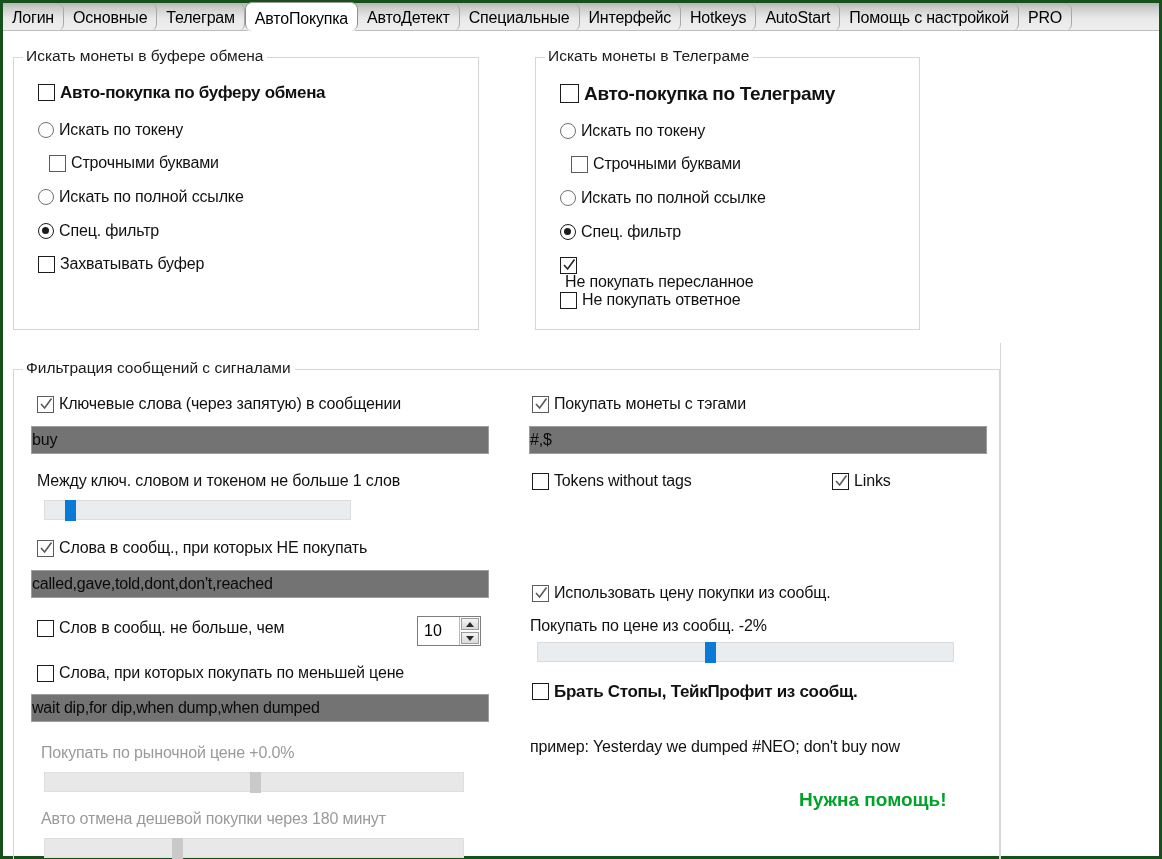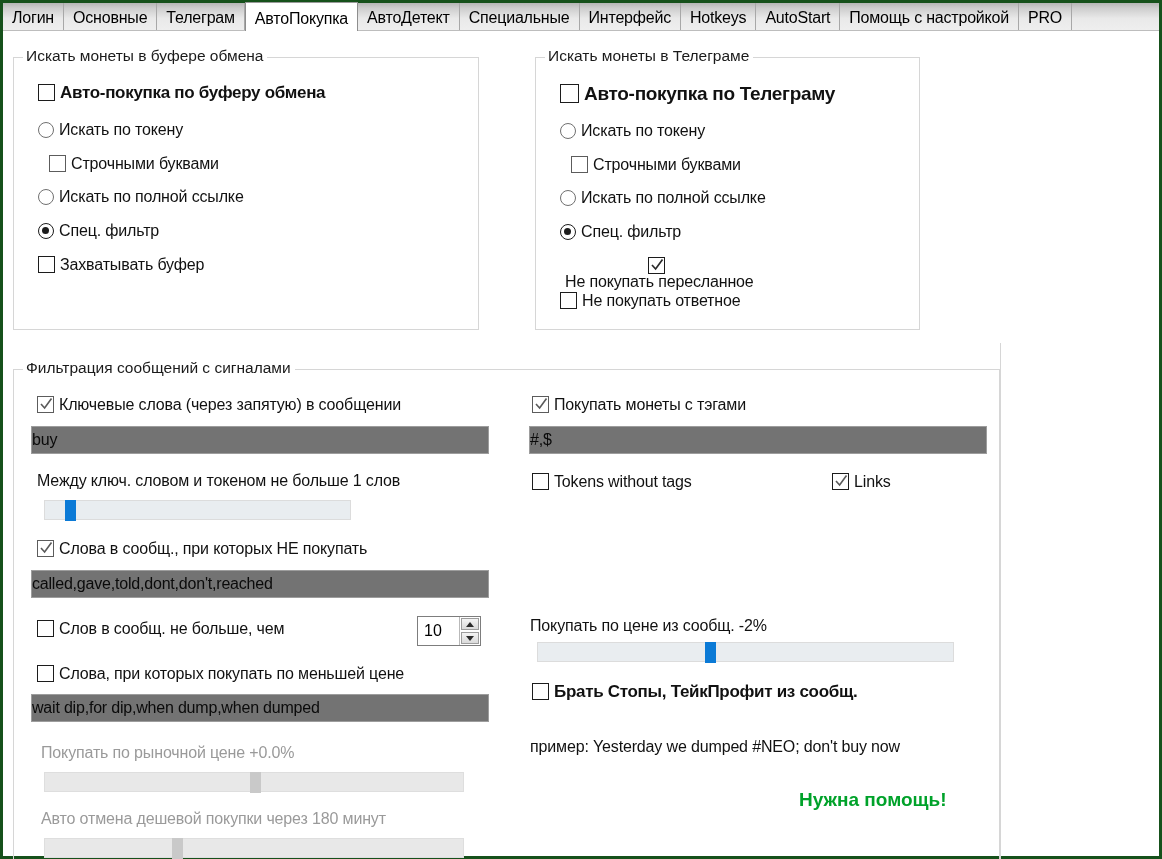--- a/index.html
+++ b/index.html
@@ -34,20 +34,21 @@
     position: relative;
     padding: 2px 9px 0 9px;
     display: flex;
     align-items: center;
     color: #000;
     border-right: 1px solid #a8a8a8;
     background: transparent;
     white-space: nowrap;
     line-height: 1;
     letter-spacing: -0.2px;
+    border-radius: 7px;
   }
   .tab.active {
     background: #ffffff;
     border-left: 1px solid #8e8e8e;
     border-right: 1px solid #8e8e8e;
     border-top: 1px solid #9a9a9a;
     margin-top: -1px;
     padding-top: 4px;
     z-index: 3;
     box-shadow: 0 1px 0 #fff;
@@ -85,21 +86,21 @@
   #grp-filter    { left: 10px; top: 366px; width: 987px; height: 492px; }
 
   .vdivider {
     position: absolute;
     left: 997px; top: 340px;
     width: 1px; height: 516px;
     background: #d6d6d6;
   }
 
   
-  .ctl { position: absolute; display: flex; align-items: center; }
+  .ctl { position: absolute; display: flex; }
 
   .cbox {
     width: 17px; height: 17px;
     border: 1px solid #1c1c1c;
     background: #fff;
     flex: 0 0 auto;
     position: relative;
   }
   .cbox.light { border-color: #5c5c5c; }
   .cbox .tick {
@@ -441,20 +442,30 @@
           <svg width="13" height="17" viewBox="0 0 13 17">
               <path d="M1 8 L4.6 12 L11.5 2.5" stroke="#5a5a5a" stroke-width="1.6" fill="none"></path>
             </svg>
         </span>
       </span>
       <span class="lbl">Links</span>
     </div>
 
 
 
+    <div class="ctl" style="left:518px; top:215px;">
+      <span class="cbox light">
+        <span class="tick">
+          <svg width="13" height="17" viewBox="0 0 13 17">
+              <path d="M1 8 L4.6 12 L11.5 2.5" stroke="#5a5a5a" stroke-width="1.6" fill="none"></path>
+            </svg>
+        </span>
+      </span>
+      <span class="lbl">Использовать цену покупки из сообщ.</span>
+    </div>
 
     <div class="statictext" style="left:516px; top:247px;">Покупать по цене из сообщ. -2%</div>
 
     <div class="slider" style="left:523px; top:272px; width:417px;">
       <div class="thumb" style="left:167px;"></div>
     </div>
 
     <div class="ctl" style="left:518px; top:313px;">
       <span class="cbox"></span>
       <span class="lbl bold">Брать Стопы, ТейкПрофит из сообщ.</span>

